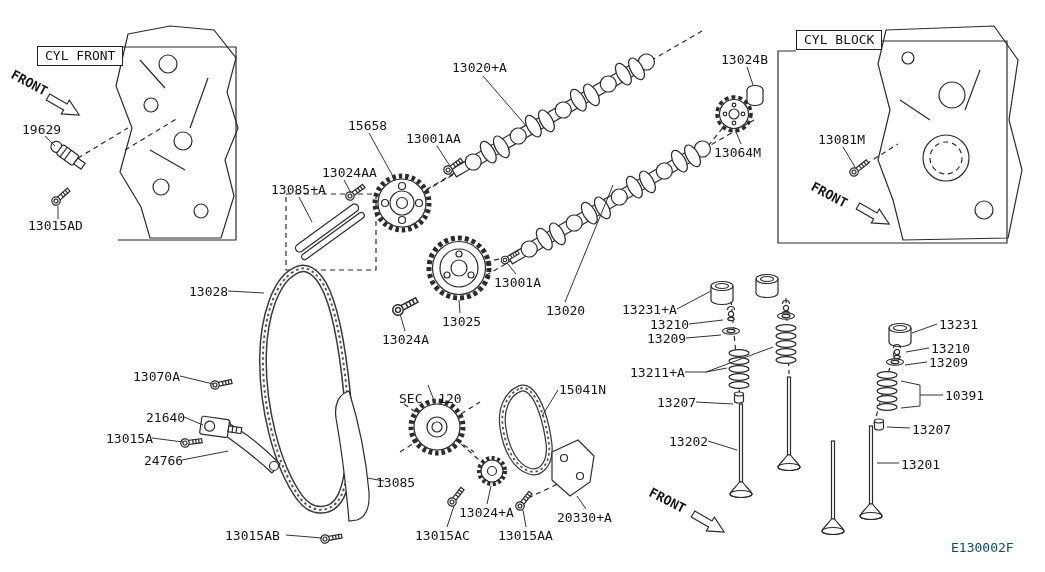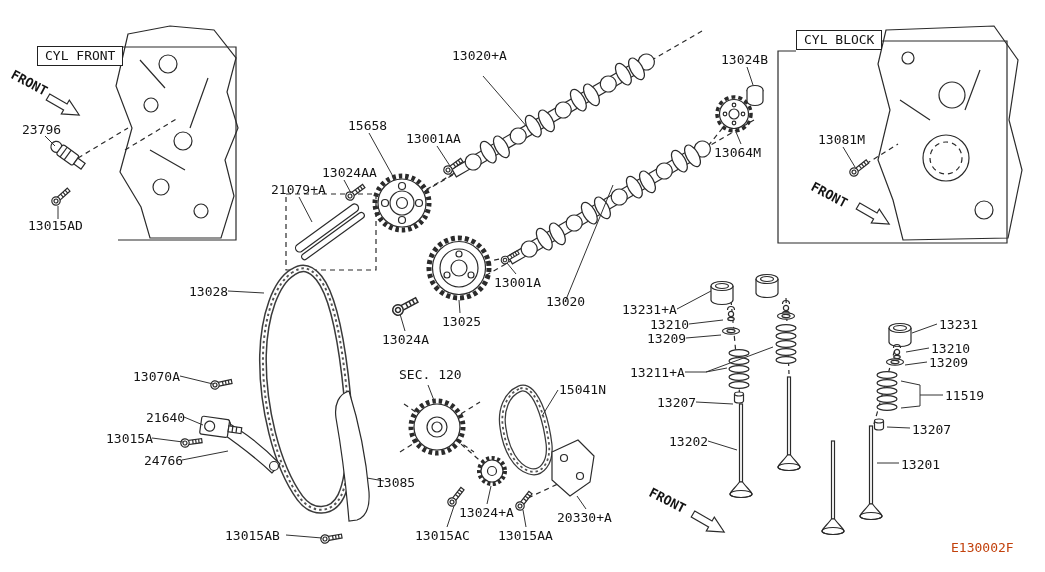--- a/index.html
+++ b/index.html
@@ -3,21 +3,21 @@
 <meta charset="utf-8">
 <style>
   *{margin:0;padding:0;box-sizing:border-box}
   html,body{background:#fff}
   body{font-family:"DejaVu Sans Mono","Liberation Mono",monospace}
   .canvas{position:relative;width:1045px;height:572px;background:#ffffff;overflow:hidden}
   .canvas > svg{position:absolute;left:0;top:0}
   .lbl{position:absolute;font-size:13px;color:#141414;white-space:nowrap;line-height:15px}
   .boxlbl{position:absolute;font-size:13px;color:#141414;border:1.5px solid #222;padding:1px 7px;background:#fff;white-space:nowrap;line-height:16px}
   .front{position:absolute;font-size:13px;font-weight:bold;color:#141414;white-space:nowrap;transform-origin:left center}
-  .code{position:absolute;font-size:13px;color:#c2410c;white-space:nowrap}
+  .code{position:absolute;font-size:13px;color:#0c4a6e;white-space:nowrap}
   
   .ln{fill:none;stroke:#2b2b2b;stroke-width:1.2}
   .fw{fill:#ffffff;stroke:#2b2b2b;stroke-width:1.2}
   .dash{stroke-dasharray:5 4}
   .leader{stroke:#333;stroke-width:1;fill:none}
   .teeth{fill:none;stroke:#2b2b2b}
   .chain-o{fill:none;stroke:#3a3a3a;stroke-width:8}
   .chain-i{fill:none;stroke:#ffffff;stroke-width:5}
   .chain-d{fill:none;stroke:#555;stroke-width:2;stroke-dasharray:2.5 3}
 </style>
@@ -328,52 +328,52 @@
   </g>
 </svg>
 
 <div class="boxlbl" style="left:37px;top:46px">CYL FRONT</div>
 <div class="boxlbl" style="left:796px;top:30px">CYL BLOCK</div>
 
 <div class="front" style="left:12px;top:66px;transform:rotate(28deg)">FRONT</div>
 <div class="front" style="left:812px;top:178px;transform:rotate(28deg)">FRONT</div>
 <div class="front" style="left:650px;top:484px;transform:rotate(27deg)">FRONT</div>
 
-<div class="lbl" style="left:22px;top:122px">23796</div>
+<div class="lbl" style="left:22px;top:122px">19629</div>
 <div class="lbl" style="left:28px;top:218px">13015AD</div>
-<div class="lbl" style="left:452px;top:48px">13020+A</div>
+<div class="lbl" style="left:452px;top:60px">13020+A</div>
 <div class="lbl" style="left:348px;top:118px">15658</div>
 <div class="lbl" style="left:406px;top:131px">13001AA</div>
 <div class="lbl" style="left:721px;top:52px">13024B</div>
 <div class="lbl" style="left:714px;top:145px">13064M</div>
 <div class="lbl" style="left:818px;top:132px">13081M</div>
 <div class="lbl" style="left:322px;top:165px">13024AA</div>
-<div class="lbl" style="left:271px;top:182px">21079+A</div>
+<div class="lbl" style="left:271px;top:182px">13085+A</div>
 <div class="lbl" style="left:189px;top:284px">13028</div>
 <div class="lbl" style="left:382px;top:332px">13024A</div>
 <div class="lbl" style="left:442px;top:314px">13025</div>
 <div class="lbl" style="left:494px;top:275px">13001A</div>
-<div class="lbl" style="left:546px;top:294px">13020</div>
+<div class="lbl" style="left:546px;top:303px">13020</div>
 <div class="lbl" style="left:622px;top:302px">13231+A</div>
 <div class="lbl" style="left:650px;top:317px">13210</div>
 <div class="lbl" style="left:647px;top:331px">13209</div>
 <div class="lbl" style="left:630px;top:365px">13211+A</div>
 <div class="lbl" style="left:657px;top:395px">13207</div>
 <div class="lbl" style="left:669px;top:434px">13202</div>
 <div class="lbl" style="left:939px;top:317px">13231</div>
 <div class="lbl" style="left:931px;top:341px">13210</div>
 <div class="lbl" style="left:929px;top:355px">13209</div>
-<div class="lbl" style="left:945px;top:388px">11519</div>
+<div class="lbl" style="left:945px;top:388px">10391</div>
 <div class="lbl" style="left:912px;top:422px">13207</div>
 <div class="lbl" style="left:901px;top:457px">13201</div>
 <div class="lbl" style="left:133px;top:369px">13070A</div>
 <div class="lbl" style="left:146px;top:410px">21640</div>
 <div class="lbl" style="left:106px;top:431px">13015A</div>
 <div class="lbl" style="left:144px;top:453px">24766</div>
-<div class="lbl" style="left:399px;top:367px">SEC. 120</div>
+<div class="lbl" style="left:399px;top:391px">SEC. 120</div>
 <div class="lbl" style="left:559px;top:382px">15041N</div>
 <div class="lbl" style="left:376px;top:475px">13085</div>
 <div class="lbl" style="left:225px;top:528px">13015AB</div>
 <div class="lbl" style="left:459px;top:505px">13024+A</div>
 <div class="lbl" style="left:415px;top:528px">13015AC</div>
 <div class="lbl" style="left:498px;top:528px">13015AA</div>
 <div class="lbl" style="left:557px;top:510px">20330+A</div>
 
 <div class="code" style="left:951px;top:540px">E130002F</div>
 

